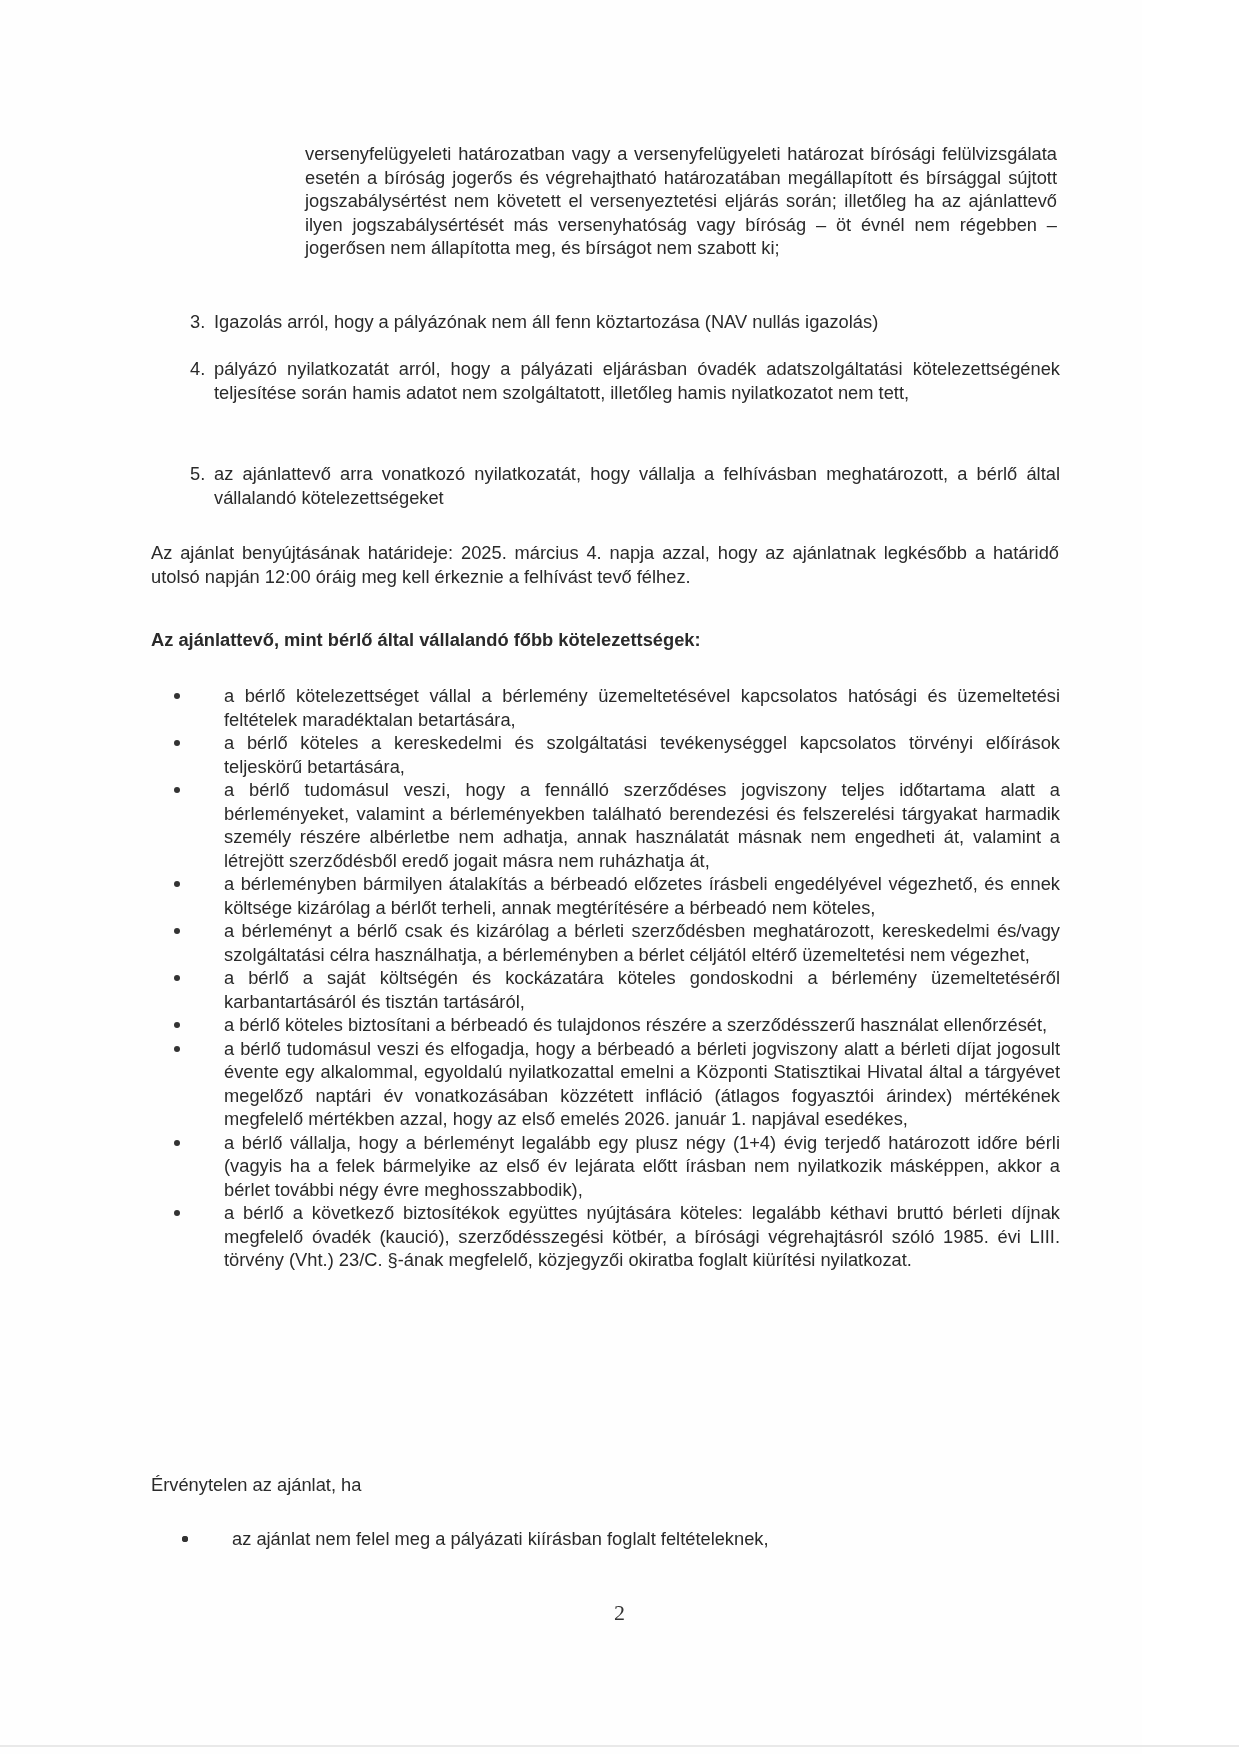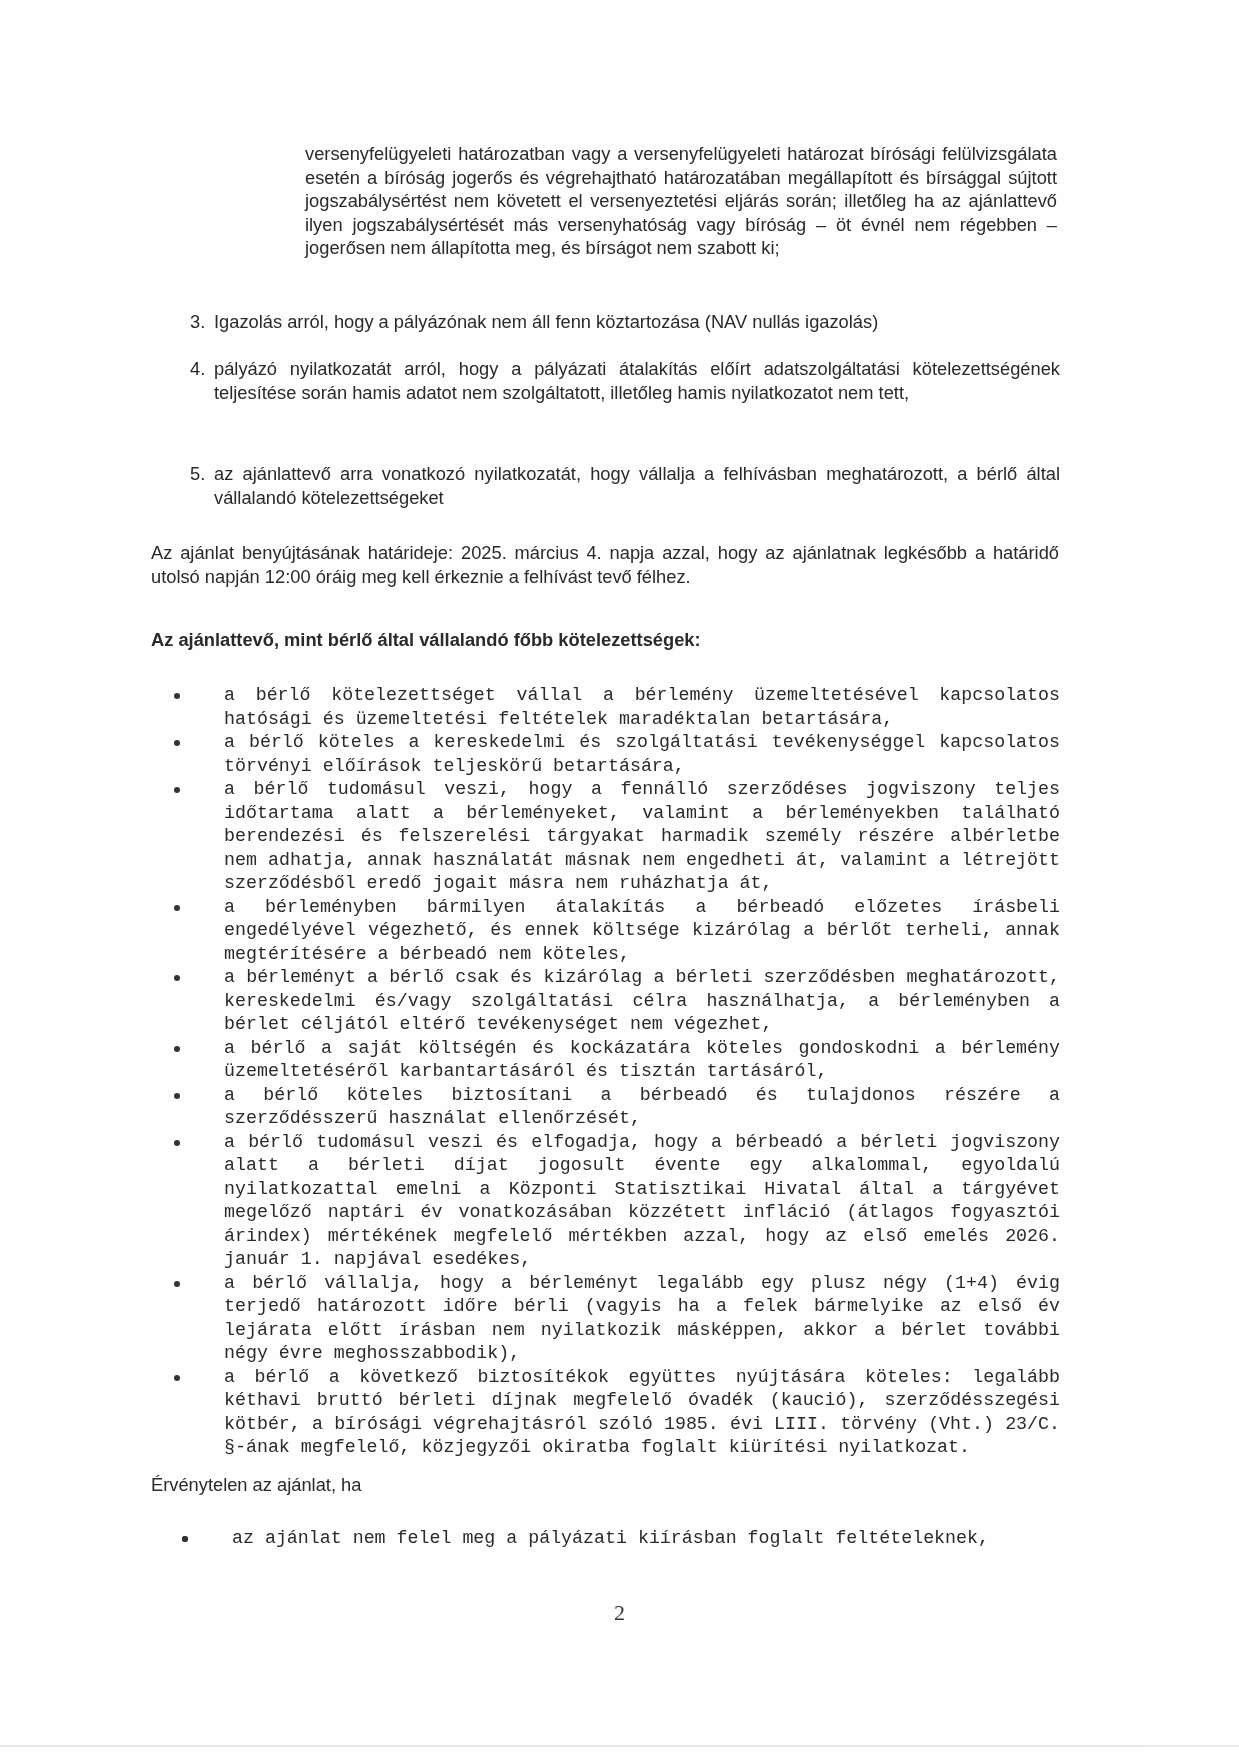--- a/index.html
+++ b/index.html
@@ -8,59 +8,59 @@
   .page { position: absolute; left: 0; top: 0; width: 1142px; height: 1754px; background: #fefefe; }
   .txt { font-size: 18.3px; line-height: 23.5px; text-align: justify; }
   .block { position: absolute; }
   .cont { left: 305px; top: 142px; width: 752px; }
   .num-item { position: absolute; left: 190px; width: 870px; }
   .num-item .n { position: absolute; left: 0; top: 0; }
   .num-item .t { margin-left: 24px; }
   .deadline { left: 151px; top: 541px; width: 908px; }
   .heading { left: 151px; font-weight: bold; }
   b { font-weight: normal; }
-  ul.bul { position: absolute; left: 172px; width: 888px; margin: 0; padding: 0; list-style: none; font-family: Liberation Mono, monospace; }
+  ul.bul { position: absolute; left: 172px; width: 888px; margin: 0; padding: 0; list-style: none; }
   ul.bul li { position: relative; padding-left: 52px; }
   ul.bul li .dot { position: absolute; left: 2px; top: 9px; width: 6px; height: 6px; border-radius: 50%; background: #333; }
   .pagenum { position: absolute; left: 0; width: 1239px; top: 1600px; text-align: center;
              font-family: "Liberation Serif", serif; font-size: 22px; color: #333; }
   .bottom-line { position: absolute; left: 0; top: 1745px; width: 1239px; height: 2px; background: #e9e9e9; }
 </style>
 </head>
 <body>
 
 <div class="page">
 
   <div class="block cont txt">versenyfelügyeleti határozatban vagy a versenyfelügyeleti határozat bírósági felülvizsgálata esetén a bíróság jogerős és végrehajtható határozatában megállapított és bírsággal sújtott jogszabálysértést nem követett el versenyeztetési eljárás során; illetőleg ha az ajánlattevő ilyen jogszabálysértését más versenyhatóság vagy bíróság – öt évnél nem régebben – jogerősen nem állapította meg, és bírságot nem szabott ki;</div>
 
   <div class="num-item txt" style="top:310px;">
     <span class="n">3.</span>
     <div class="t">Igazolás arról, hogy a pályázónak nem áll fenn köztartozása (NAV nullás igazolás)</div>
   </div>
 
   <div class="num-item txt" style="top:357px;">
     <span class="n">4.</span>
-    <div class="t">pályázó nyilatkozatát arról, hogy a pályázati átalakítás előírt adatszolgáltatási kötelezettségének teljesítése során hamis adatot nem szolgáltatott, illetőleg hamis nyilatkozatot nem tett,</div>
+    <div class="t">pályázó nyilatkozatát arról, hogy a pályázati eljárásban óvadék adatszolgáltatási kötelezettségének teljesítése során hamis adatot nem szolgáltatott, illetőleg hamis nyilatkozatot nem tett,</div>
   </div>
 
   <div class="num-item txt" style="top:462px;">
     <span class="n">5.</span>
     <div class="t">az ajánlattevő arra vonatkozó nyilatkozatát, hogy vállalja a felhívásban meghatározott, a bérlő által vállalandó kötelezettségeket</div>
   </div>
 
   <div class="block deadline txt"><b>Az ajánlat benyújtásának határideje:</b><span> 2025. március 4. napja azzal, hogy az ajánlatnak legkésőbb a határidő utolsó napján 12:00 óráig meg kell érkeznie a felhívást tevő félhez.</span></div>
 
   <div class="block heading txt" style="top:628px;">Az ajánlattevő, mint bérlő által vállalandó főbb kötelezettségek:</div>
 
   <ul class="bul txt" style="top:684px;">
     <li><span class="dot"></span><span>a bérlő kötelezettséget vállal a bérlemény üzemeltetésével kapcsolatos hatósági és üzemeltetési feltételek maradéktalan betartására,</span></li>
     <li><span class="dot"></span><span>a bérlő köteles a kereskedelmi és szolgáltatási tevékenységgel kapcsolatos törvényi előírások teljeskörű betartására,</span></li>
     <li><span class="dot"></span><span>a bérlő tudomásul veszi, hogy a fennálló szerződéses jogviszony teljes időtartama alatt a bérleményeket, valamint a bérleményekben található berendezési és felszerelési tárgyakat harmadik személy részére albérletbe nem adhatja, annak használatát másnak nem engedheti át, valamint a létrejött szerződésből eredő jogait másra nem ruházhatja át,</span></li>
     <li><span class="dot"></span><span>a bérleményben bármilyen átalakítás a bérbeadó előzetes írásbeli engedélyével végezhető, és ennek költsége kizárólag a bérlőt terheli, annak megtérítésére a bérbeadó nem köteles,</span></li>
-    <li><span class="dot"></span><span>a bérleményt a bérlő csak és kizárólag a bérleti szerződésben meghatározott, kereskedelmi és/vagy szolgáltatási célra használhatja, a bérleményben a bérlet céljától eltérő tevékenységet nem végezhet,</span></li>
+    <li><span class="dot"></span><span>a bérleményt a bérlő csak és kizárólag a bérleti szerződésben meghatározott, kereskedelmi és/vagy szolgáltatási célra használhatja, a bérleményben a bérlet céljától eltérő üzemeltetési nem végezhet,</span></li>
     <li><span class="dot"></span><span>a bérlő a saját költségén és kockázatára köteles gondoskodni a bérlemény üzemeltetéséről karbantartásáról és tisztán tartásáról,</span></li>
     <li><span class="dot"></span><span>a bérlő köteles biztosítani a bérbeadó és tulajdonos részére a szerződésszerű használat ellenőrzését,</span></li>
     <li><span class="dot"></span><span>a bérlő tudomásul veszi és elfogadja, hogy a bérbeadó a bérleti jogviszony alatt a bérleti díjat jogosult évente egy alkalommal, egyoldalú nyilatkozattal emelni a Központi Statisztikai Hivatal által a tárgyévet megelőző naptári év vonatkozásában közzétett infláció (átlagos fogyasztói árindex) mértékének megfelelő mértékben azzal, hogy az első emelés 2026. január 1. napjával esedékes,</span></li>
     <li><span class="dot"></span><span>a bérlő vállalja, hogy a bérleményt legalább egy plusz négy (1+4) évig terjedő határozott időre bérli (vagyis ha a felek bármelyike az első év lejárata előtt írásban nem nyilatkozik másképpen, akkor a bérlet további négy évre meghosszabbodik),</span></li>
     <li><span class="dot"></span><span>a bérlő a következő biztosítékok együttes nyújtására köteles: legalább kéthavi bruttó bérleti díjnak megfelelő óvadék (kaució), szerződésszegési kötbér, a bírósági végrehajtásról szóló 1985. évi LIII. törvény (Vht.) 23/C. §-ának megfelelő, közjegyzői okiratba foglalt kiürítési nyilatkozat.</span></li>
   </ul>
 
   <div class="block heading-invalid txt" style="left:151px; top:1473px;"><b>Érvénytelen az ajánlat</b><span>, ha</span></div>
 
   <ul class="bul txt" style="top:1527px; left:180px;">

